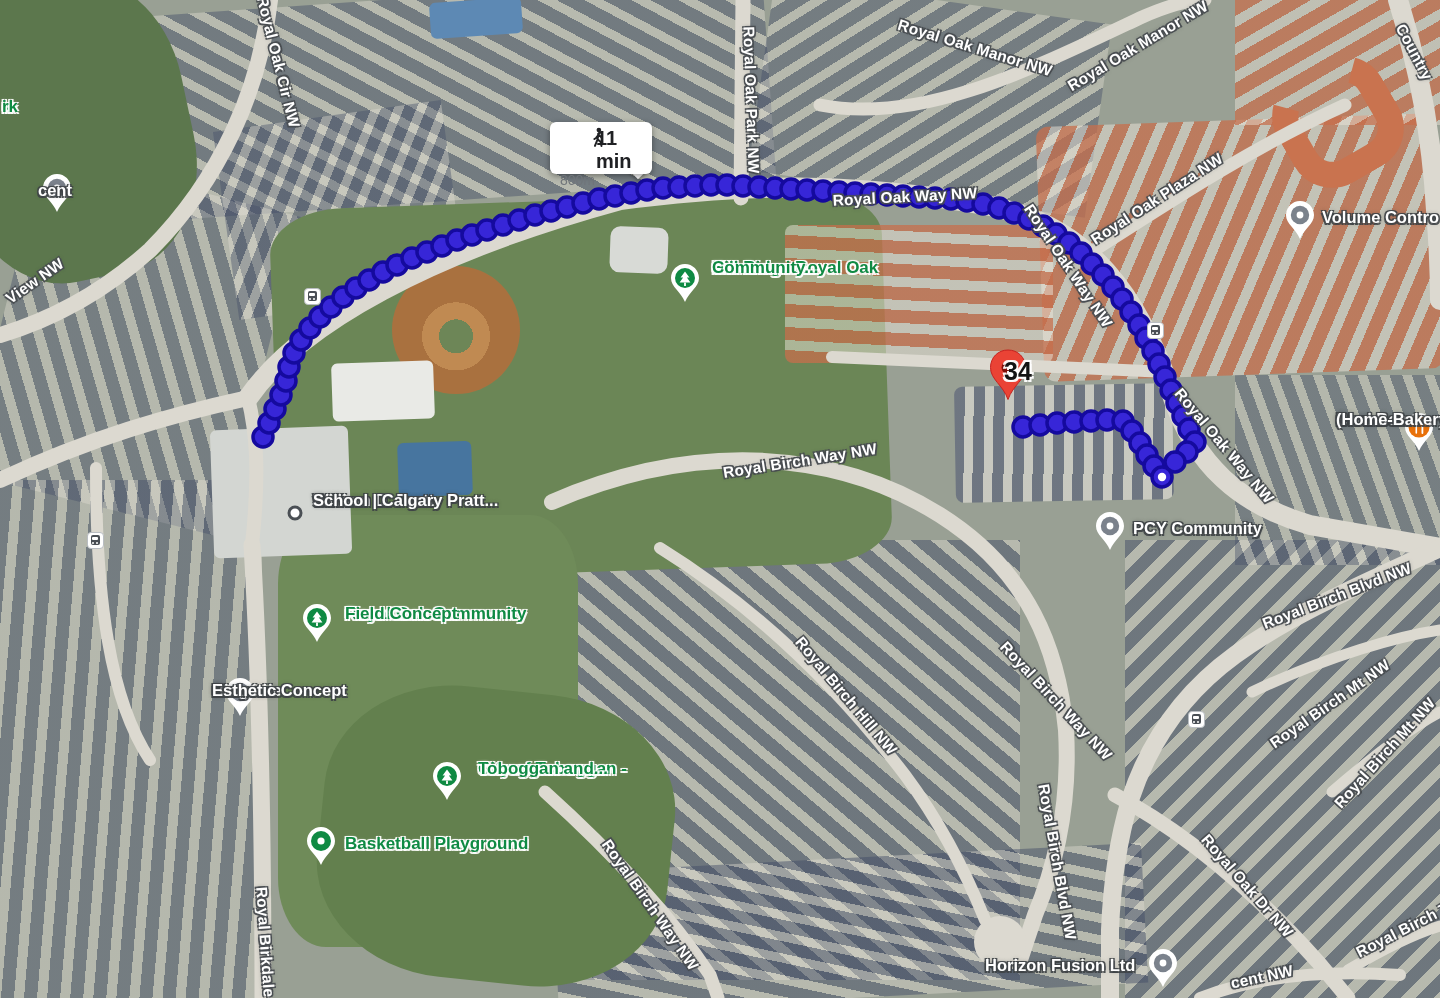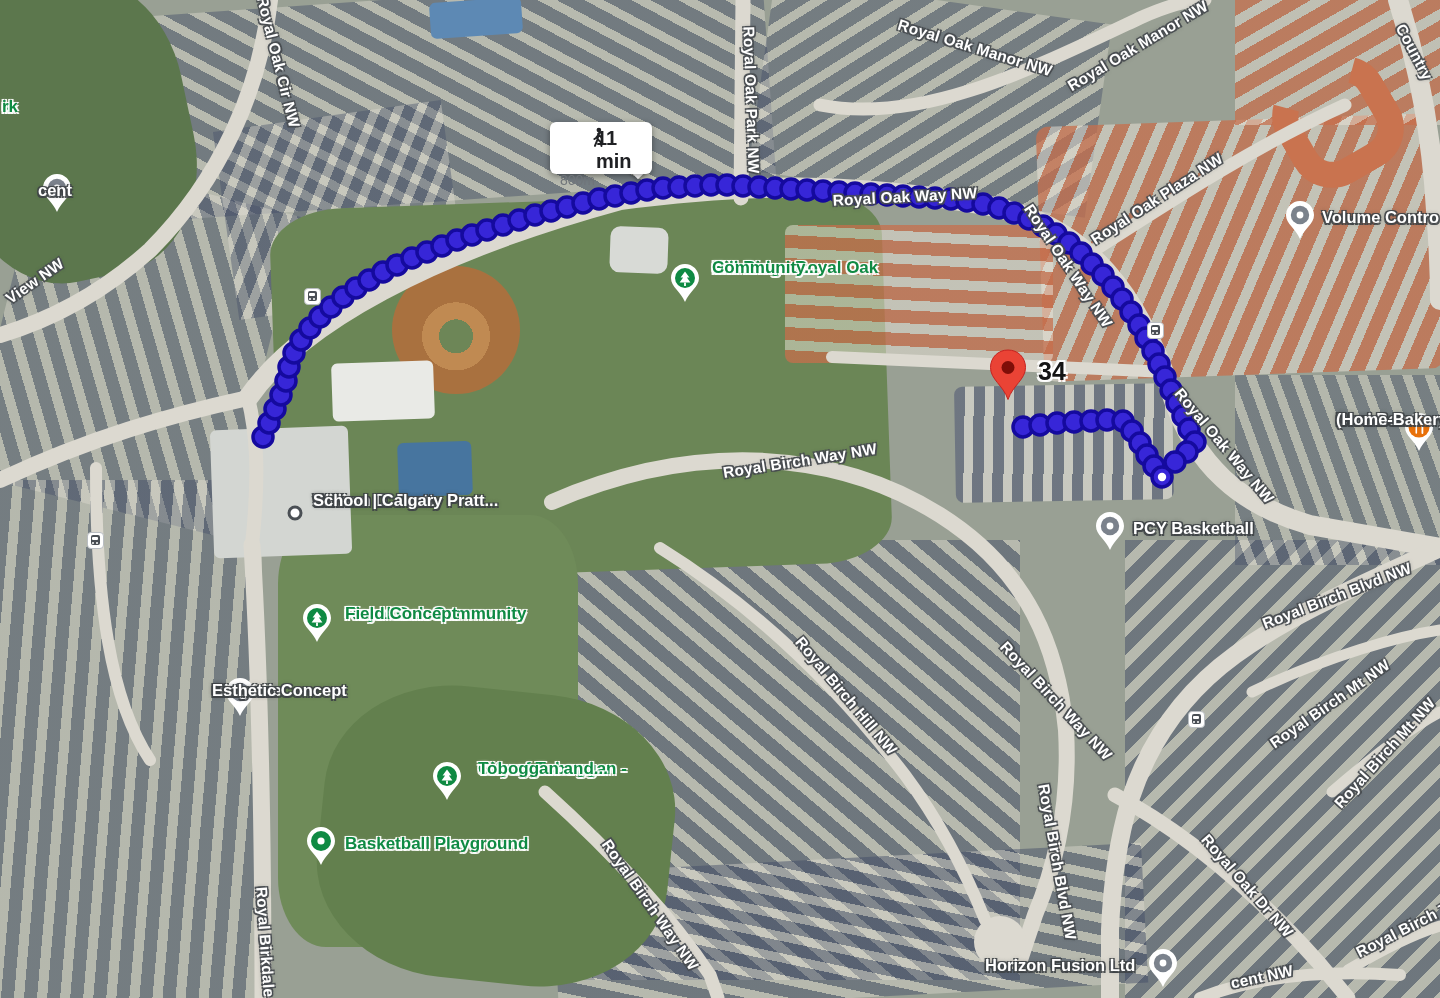--- a/index.html
+++ b/index.html
@@ -328,21 +328,21 @@
         </svg>
       </div>
       <div class="pin" style="left: 989px; top: 348.5px; z-index: 33;">
         <svg width="38" height="52" viewBox="0 0 38 52">
           <path d="M19 1C9 1 1.5 8.5 1.5 18.5c0 12 12.5 17.5 17.5 32 5-14.5 17.5-20 17.5-32C36.5 8.5 29 1 19 1z" fill="#EA4335" stroke="#C5221F"></path>
           <circle cx="19" cy="18.5" r="6.5" fill="#7F0E08"></circle>
         </svg>
       </div>
     </div>
 
-  <div id="dest-label" style="left: 1038px; top: 357px;">34</div>
+  <div id="dest-label" style="left: 1004px; top: 357px;">34</div>
 
   <div id="route-info">
     <div class="row">
       <span style="position:static;display:inline-flex;">
         <svg width="15" height="21" viewBox="0 0 16 22">
           <circle cx="8.4" cy="3" r="2.5" fill="#202124"></circle>
           <path d="M8.2 6.5 L7 13 M7 13 L4.2 20 M7 13 L10.2 15.5 L11.2 20 M8.2 8 L11.6 11.2 M8.2 8 L5.4 11.5 L3.6 12.6" stroke="#202124" stroke-width="2.1" fill="none" stroke-linecap="round" stroke-linejoin="round"></path>
         </svg>
       </span>
       <span class="dur">11 min</span>
@@ -381,21 +381,21 @@
       <div>rk</div>
     </div>
     <div class="poi-label poi-white" style="top: 204px; left: 1322px; transform: none;">
       <div>Volume Contro</div>
     </div>
     <div class="poi-label poi-white align-c" style="top: 406px; left: 1336px; transform: translateX(-50%);">
       <div>Blvd Box</div>
       <div>(Home-Bakery)</div>
     </div>
     <div class="poi-label poi-white" style="top: 515px; left: 1133px; transform: none;">
-      <div>PCY Basketball</div>
+      <div>PCY Community</div>
     </div>
     <div class="poi-label poi-white" style="top: 487px; left: 313px; transform: none;">
       <div>William D. Pratt</div>
       <div>School | Calgary Pratt...</div>
     </div>
     <div class="poi-label poi-white" style="top: 952px; left: 985px; transform: none;">
       <div>Horizon Fusion Ltd</div>
     </div>
     <div class="poi-label poi-white align-r" style="top: 677px; left: 212px; transform: translateX(-100%);">
       <div>Biogénie</div>

